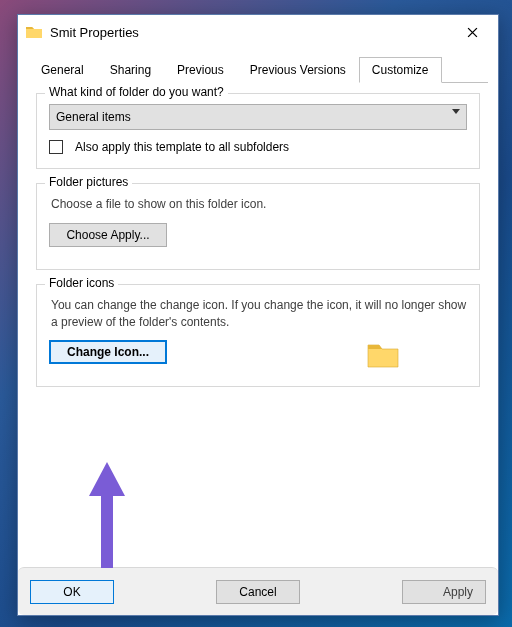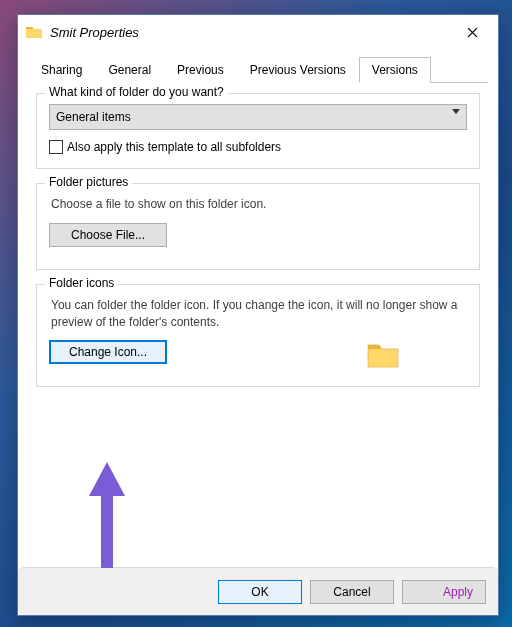--- a/index.html
+++ b/index.html
@@ -33,21 +33,20 @@
     background: #ffffff;
   }
   .titlebar .ticon {
     width: 16px; height: 14px;
     margin-right: 8px;
   }
   .titlebar .title {
     font-size: 13px;
     color: #000;
     flex: 1;
-    font-style: italic;
   }
   .close-btn {
     width: 40px;
     height: 28px;
     display: flex;
     align-items: center;
     justify-content: center;
     font-size: 14px;
     color: #000;
   }
@@ -115,21 +114,21 @@
     right: 6px;
     top: 4px;
     width: 0; height: 0;
     border-left: 4px solid transparent;
     border-right: 4px solid transparent;
     border-top: 5px solid #333;
   }
   .chk-row {
     display: flex;
     align-items: center;
-    gap: 4px;
+    gap: 12px;
   }
   .chk {
     width: 14px; height: 14px;
     border: 1px solid #333;
     background: #fff;
   }
   .btn {
     min-width: 118px;
     height: 24px;
     background: #e1e1e1;
@@ -137,59 +136,60 @@
     display: inline-flex;
     align-items: center;
     justify-content: center;
     font-size: 12px;
     margin-bottom: 8px;
   }
   .btn.focus {
     background: #e5f1fb;
     border: 1px solid #0078d7;
     box-shadow: inset 0 0 0 1px #0078d7;
+    font-weight: bold;
   }
   .desc {
     font-size: 12px;
     color: #404040;
     margin: 2px 0 10px 2px;
     line-height: 1.4;
   }
   .icon-row {
     display: flex;
     align-items: center;
     gap: 200px;
   }
   .footer {
     height: 48px;
     border-top: 1px solid #d8d8d8;
     background: #f0f0f0;
     display: flex;
     align-items: center;
-    justify-content: flex-end;
+    justify-content: space-between;
     gap: 8px;
     padding: 0 12px;
     border-radius: 6px;
   }
   .fbtn {
     width: 84px;
     height: 24px;
     background: #e1e1e1;
     border: 1px solid #adadad;
     display: flex;
     align-items: center;
     justify-content: center;
     font-size: 12px;
   }
   .fbtn.primary {
     background: #e5f1fb;
     border: 1px solid #0078d7;
   }
   .fbtn.disabled {
-    color: #a21caf;
+    color: #404040;
     padding-left: 28px;
   }
   .arrow-annot {
     position: absolute;
     left: 87px;
     top: 462px;
     width: 40px;
     height: 110px;
     pointer-events: none;
   }
@@ -208,51 +208,51 @@
     <span class="title">Smit Properties</span>
     <div class="close-btn">
       <svg viewBox="0 0 10 10" width="11" height="11">
         <path d="M1 1 L9 9 M9 1 L1 9" stroke="#000" stroke-width="1.2"></path>
       </svg>
     </div>
   </div>
 
   <div class="tabs-wrap">
     <div class="tabs">
+      <div class="tab">General</div>
       <div class="tab">Sharing</div>
-      <div class="tab">General</div>
       <div class="tab">Previous</div>
       <div class="tab">Previous Versions</div>
-      <div class="tab active">Versions</div>
+      <div class="tab active">Customize</div>
     </div>
   </div>
 
   <div class="content">
 
     <div class="group">
       <span class="group-title">What kind of folder do you want?</span>
       <div class="combo">
         <span>General items</span>
         <span class="combo-arrow"></span>
       </div>
       <div class="chk-row">
         <span class="chk"></span>
         <span>Also apply this template to all subfolders</span>
       </div>
     </div>
 
     <div class="group">
       <span class="group-title">Folder pictures</span>
       <div class="desc">Choose a file to show on this folder icon.</div>
-      <div class="btn">Choose File...</div><br>
+      <div class="btn">Choose Apply...</div><br>
     </div>
 
     <div class="group">
       <span class="group-title">Folder icons</span>
-      <div class="desc">You can folder the folder icon. If you change the icon, it will no longer show a preview of the folder's contents.</div>
+      <div class="desc">You can change the change icon. If you change the icon, it will no longer show a preview of the folder's contents.</div>
       <div class="icon-row">
         <div class="btn focus">Change Icon...</div>
         <span>
           <svg viewBox="0 0 32 28" width="32" height="28">
             <path d="M1 4 L12 4 L15 8 L31 8 L31 26 L1 26 Z" fill="#ffd76a" stroke="#d8a830" stroke-width="0.6"></path>
             <path d="M1 4 L12 4 L15 8 L1 8 Z" fill="#e8b73a"></path>
           </svg>
         </span>
       </div>
     </div>

